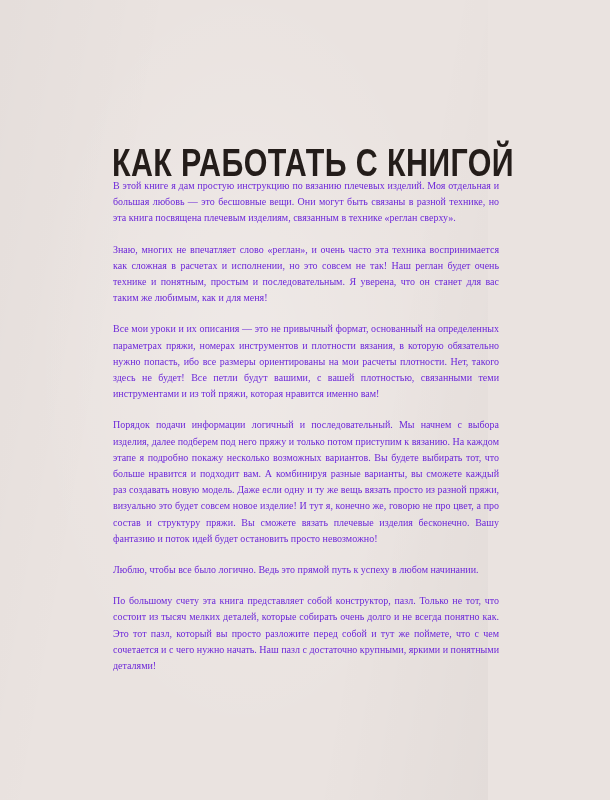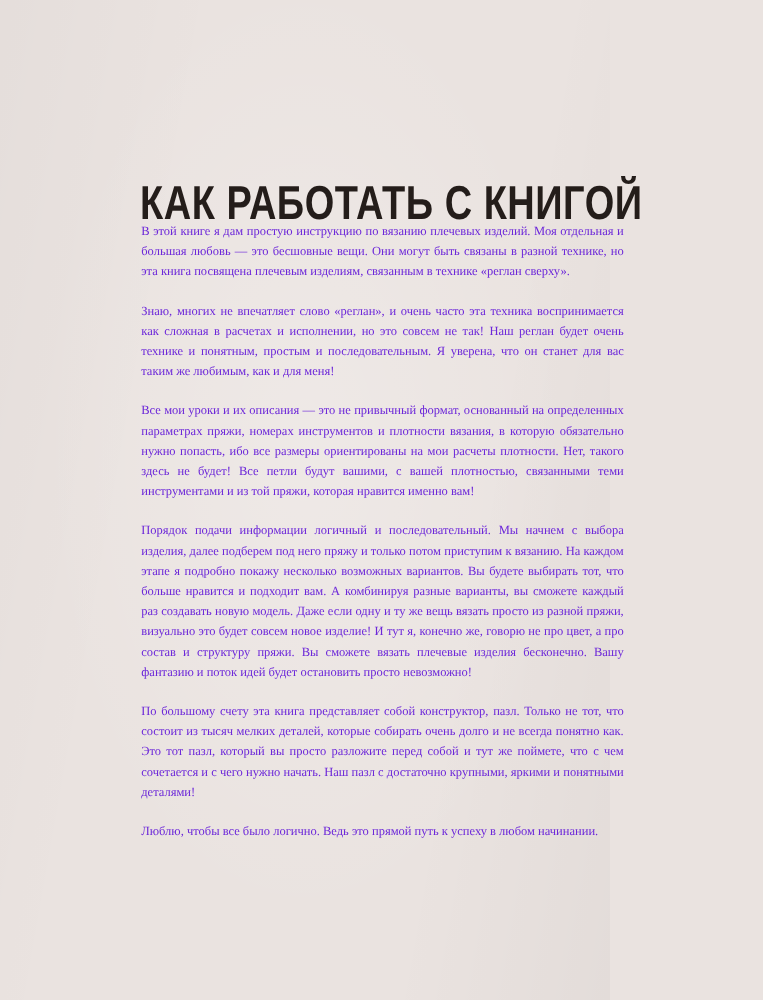--- a/index.html
+++ b/index.html
@@ -88,18 +88,18 @@
 <div class="page">
   <div class="content">
 
     <h1 class="chapter-title">КАК РАБОТАТЬ  С КНИГОЙ</h1>
 
     <div class="body-col">
       <p class="para">В этой книге я дам простую инструкцию по вязанию плечевых изделий. Моя отдельная и большая любовь — это бесшовные вещи. Они могут быть связаны в разной технике, но эта книга посвящена плечевым изделиям, связанным в технике «реглан сверху».</p>
       <p class="para">Знаю, многих не впечатляет слово «реглан», и очень часто эта техника воспринимается как сложная в расчетах и исполнении, но это совсем не так! Наш реглан будет очень технике и понятным, простым и последовательным. Я уверена, что он станет для вас таким же любимым, как и для меня!</p>
       <p class="para">Все мои уроки и их описания — это не привычный формат, основанный на определенных параметрах пряжи, номерах инструментов и плотности вязания, в которую обязательно нужно попасть, ибо все размеры ориентированы на мои расчеты плотности. Нет, такого здесь не будет! Все петли будут вашими, с вашей плотностью, связанными теми инструментами и из той пряжи, которая нравится именно вам!</p>
       <p class="para">Порядок подачи информации логичный и последовательный. Мы начнем с выбора изделия, далее подберем под него пряжу и только потом приступим к вязанию. На каждом этапе я подробно покажу несколько возможных вариантов. Вы будете выбирать тот, что больше нравится и подходит вам. А комбинируя разные варианты, вы сможете каждый раз создавать новую модель. Даже если одну и ту же вещь вязать просто из разной пряжи, визуально это будет совсем новое изделие! И тут я, конечно же, говорю не про цвет, а про состав и структуру пряжи. Вы сможете вязать плечевые изделия бесконечно. Вашу фантазию и поток идей будет остановить просто невозможно!</p>
+      <p class="para">Люблю, чтобы все было логично. Ведь это прямой путь к успеху в любом начинании.</p>
       <p class="para">По большому счету эта книга представляет собой конструктор, пазл. Только не тот, что состоит из тысяч мелких деталей, которые собирать очень долго и не всегда понятно как. Это тот пазл, который вы просто разложите перед собой и тут же поймете, что с чем сочетается и с чего нужно начать. Наш пазл с достаточно крупными, яркими и понятными деталями!</p>
-      <p class="para">Люблю, чтобы все было логично. Ведь это прямой путь к успеху в любом начинании.</p>
     </div>
 
   </div>
 </div>
 
 </body></html>

